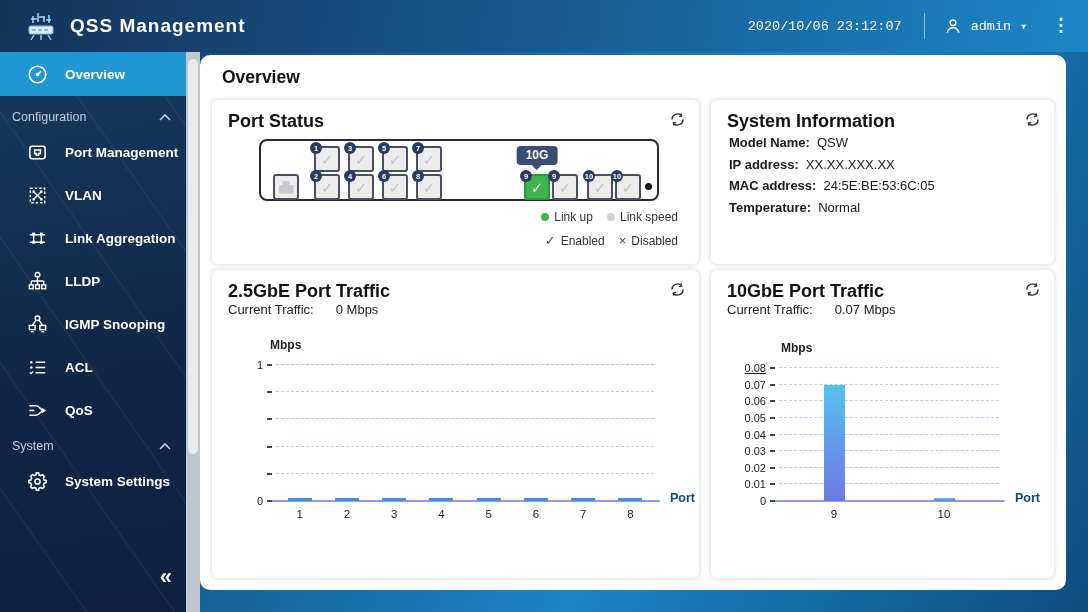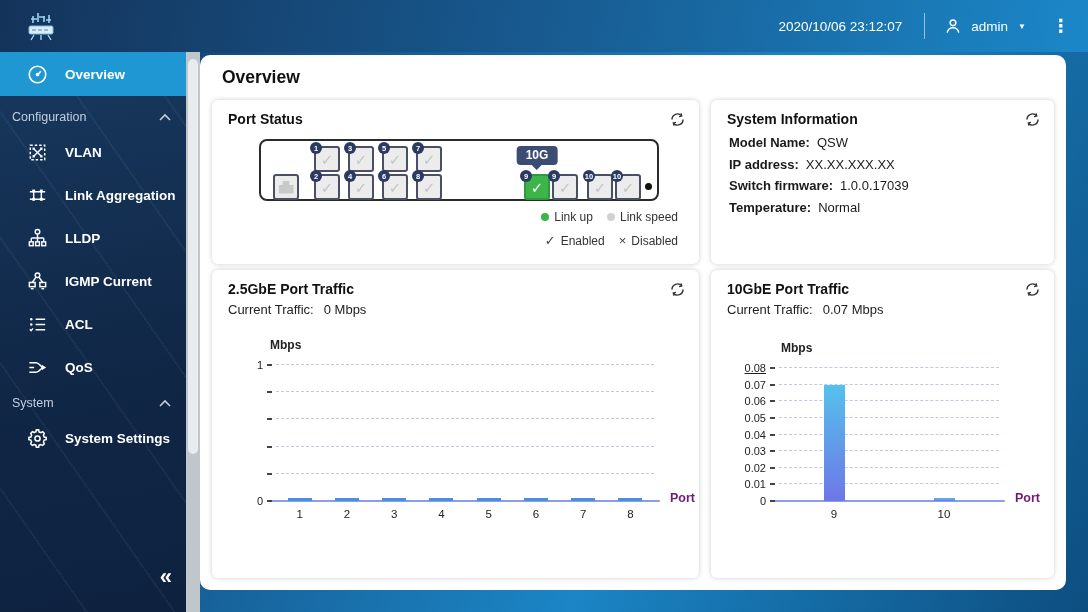--- a/index.html
+++ b/index.html
@@ -7,21 +7,21 @@
     font-family:"Liberation Sans","DejaVu Sans",sans-serif; }
   body { position:relative;
     background:linear-gradient(115deg,#14335a 0%,#176199 35%,#1b85c5 62%,#0d4e80 100%); }
 
   
   .topbar { position:absolute; left:0; top:0; width:1088px; height:52px;
     background:linear-gradient(100deg,#14335a 0%,#17568b 45%,#1b87c8 100%);
     display:flex; align-items:center; color:#fff; }
   .logo { margin-left:24px; width:34px; height:34px; flex:0 0 auto; }
   .app-title { margin-left:12px; font-size:19px; font-weight:bold; letter-spacing:1px; }
-  .topbar-right { margin-left:auto; display:flex; align-items:center; margin-right:18px; }
+  .topbar-right { margin-left:auto; display:flex; align-items:center; margin-right:18px;font-family:Liberation Mono, monospace; }
   .datetime { font-size:13.5px; margin-right:22px; }
   .tb-divider { width:1px; height:26px; background:rgba(255,255,255,.55); margin-right:18px; }
   .user-btn { display:flex; align-items:center; gap:8px; cursor:pointer; }
   .user-name { font-size:13.5px; }
   .caret { font-size:8px; margin-left:2px; }
   .menu-dots { font-size:18px; font-weight:bold; margin-left:26px; cursor:pointer; line-height:1; }
 
   
   .sidebar { position:absolute; left:0; top:52px; width:186px; height:560px;
     background:linear-gradient(170deg,#17395f 0%,#102645 60%,#0e2240 100%); color:#fff; }
@@ -45,21 +45,21 @@
 
   
   .main { position:absolute; left:200px; top:55px; width:866px; height:535px;
     background:#fff; border-radius:10px; overflow:hidden; }
   .page-title { height:45px; display:flex; align-items:center; padding-left:22px;
     font-size:17.5px; font-weight:bold; color:#111; }
   .grid { display:grid; grid-template-columns:487px 343px; grid-template-rows:164px 1fr;
     column-gap:12px; row-gap:6px; padding:0 12px 12px 12px; height:490px; }
   .card { position:relative; background:#fff; border-radius:6px;
     box-shadow:0 0 5px rgba(0,0,0,.20); }
-  .card-title { position:absolute; top:11px; left:16px; font-size:14px; font-weight:bold; color:#111; }
+  .card-title { position:absolute; top:11px; left:16px; font-size:18px; font-weight:bold; color:#111; }
   .refresh-btn { position:absolute; top:11px; right:13px; width:17px; height:17px; cursor:pointer; }
 
   
   .switch-box { position:absolute; left:47px; top:39px; width:400px; height:62px;
     border:2px solid #2b2b2b; border-radius:8px; }
   .port { position:absolute; width:26px; height:26px; border:2px solid #4a4f63;
     background:#ececec; border-radius:3px; display:flex; align-items:center; justify-content:center;
     cursor:pointer; }
   .port .chk { font-size:15px; font-weight:bold; color:#c4c4c4; line-height:1; }
   .port.up { background:#3db54a; border-color:#2e9a3d; }
@@ -79,31 +79,31 @@
   .legend .dot { display:inline-block; width:8px; height:8px; border-radius:50%; margin-right:5px; }
   .legend .mark { margin-right:5px; font-size:13px; color:#444; }
 
   
   .sysinfo-rows { position:absolute; left:18px; top:32px; }
   .sys-row { height:21.6px; font-size:13px; color:#1a1a1a; display:flex; align-items:center; }
   .sys-row b { margin-right:7px; }
 
   
   .traffic-line { position:absolute; left:16px; top:32px; font-size:13px; color:#222; }
-  .traffic-line .tval { margin-left:10px; }
+  .traffic-line .tval { margin-left:22px; }
   .plot { position:absolute; }
   .ylab { position:absolute; font-size:12px; font-weight:bold; color:#222; }
   .gridline { position:absolute; left:0; right:0; border-top:1.5px dashed #bcc8f0; }
   .baseline { position:absolute; height:2px; background:#8d9bec; border-radius:2px; }
   .ytick { position:absolute; width:38px; text-align:right; font-size:11px; color:#222;
     transform:translateY(-50%); }
   .ytickmark { position:absolute; width:5px; height:2px; background:#444; }
   .bar { position:absolute; bottom:0; }
   .xtick { position:absolute; font-size:11.5px; color:#222; text-align:center; transform:translateX(-50%); }
-  .xlab { position:absolute; font-size:12.5px; font-weight:bold; color:#701a75; }
+  .xlab { position:absolute; font-size:12.5px; font-weight:bold; color:#0c4a6e; }
 </style>
 </head>
 <body>
 
 <div class="topbar">
   <svg class="logo" viewBox="0 0 34 34">
     <g stroke="#9fd4f2" stroke-width="1.6" fill="none">
       <path d="M9 14v-7"></path>
         <path d="M14 13v-9"></path>
         <path d="M20 13v-6"></path>
@@ -111,20 +111,21 @@
       <path d="M7 10h6M15 8h6M22 11h5"></path>
     </g>
     <rect x="5" y="17" width="24" height="8" rx="1.5" fill="#dcedf8" stroke="#7fb8dd"></rect>
     <g stroke="#5d86a8" stroke-width="1.2">
         <path d="M8 21h4M14 21h4M20 21h4"></path>
       </g>
     <g stroke="#9fd4f2" stroke-width="1.4" fill="none">
       <path d="M10 26l-3 5M17 26v5M24 26l3 5"></path>
     </g>
   </svg>
+  <div class="app-title">QSS Management</div>
   <div class="topbar-right">
     <div class="datetime">2020/10/06 23:12:07</div>
     <div class="tb-divider"></div>
     <div class="user-btn">
       <svg width="20" height="20" viewBox="0 0 24 24" fill="none" stroke="#fff" stroke-width="1.7">
         <circle cx="12" cy="8.2" r="3.4"></circle>
         <path d="M5 20c.9-4.4 4.4-6 7-6s6.1 1.6 7 6"></path>
       </svg>
       <span class="user-name">admin</span>
       <span class="caret">▼</span>
@@ -143,20 +144,27 @@
     <span>Overview</span>
   </div>
 
   <div class="side-section first">
     <span>Configuration</span>
     <svg viewBox="0 0 14 10" fill="none" stroke="#c3cedd" stroke-width="1.6">
       <path d="M2 8l5-5 5 5"></path>
     </svg>
   </div>
 
+  <div class="side-item">
+    <svg viewBox="0 0 24 24" fill="none" stroke="#fff" stroke-width="1.6">
+      <rect x="4" y="5.5" width="16" height="13" rx="2.5"></rect>
+      <path d="M9 9.5h6v3.5h-1.8v1.8h-2.4v-1.8H9z"></path>
+    </svg>
+    <span>Port Management</span>
+  </div>
 
   <div class="side-item">
     <svg viewBox="0 0 24 24" fill="none" stroke="#fff" stroke-width="1.5">
       <rect x="4.5" y="4.5" width="15" height="15" stroke-dasharray="2.6 2"></rect>
       <path d="M8 8l8 8M16 8l-8 8"></path>
       <rect x="6.8" y="6.8" width="2.4" height="2.4" fill="#fff" stroke="none"></rect>
       <rect x="14.8" y="6.8" width="2.4" height="2.4" fill="#fff" stroke="none"></rect>
       <rect x="6.8" y="14.8" width="2.4" height="2.4" fill="#fff" stroke="none"></rect>
       <rect x="14.8" y="14.8" width="2.4" height="2.4" fill="#fff" stroke="none"></rect>
     </svg>
@@ -188,21 +196,21 @@
 
   <div class="side-item">
     <svg viewBox="0 0 24 24" fill="none" stroke="#fff" stroke-width="1.5">
       <circle cx="12" cy="5.5" r="2.4"></circle>
       <path d="M10.5 7.5L6.5 13M13.5 7.5l4 5.5"></path>
       <rect x="3.5" y="13" width="6" height="4.4"></rect>
       <path d="M5 19.5h3"></path>
       <rect x="14.5" y="13" width="6" height="4.4"></rect>
       <path d="M16 19.5h3"></path>
     </svg>
-    <span>IGMP Current</span>
+    <span>IGMP Snooping</span>
   </div>
 
   <div class="side-item">
     <svg viewBox="0 0 24 24" fill="none" stroke="#fff" stroke-width="1.6">
       <path d="M10 6.5h10M10 12h10M10 17.5h10"></path>
       <circle cx="5.5" cy="6.5" r="1.3" fill="#fff" stroke="none"></circle>
       <circle cx="5.5" cy="12" r="1.3" fill="#fff" stroke="none"></circle>
       <path d="M4 17l1.3 1.4 2-2.4" stroke-width="1.4"></path>
     </svg>
     <span>ACL</span>
@@ -336,22 +344,22 @@
       <div class="sysinfo-rows" id="sysRows">
           <div class="sys-row">
             <b>Model Name:</b>
             <span>QSW</span>
           </div>
           <div class="sys-row">
             <b>IP address:</b>
             <span>XX.XX.XXX.XX</span>
           </div>
           <div class="sys-row">
-            <b>Switch firmware:</b>
-            <span>1.0.0.17039</span>
+            <b>MAC address:</b>
+            <span>24:5E:BE:53:6C:05</span>
           </div>
           <div class="sys-row">
             <b>Temperature:</b>
             <span>Normal</span>
           </div>
         </div>
     </div>
 
     <div class="card">
       <div class="card-title">2.5GbE Port Traffic</div>

